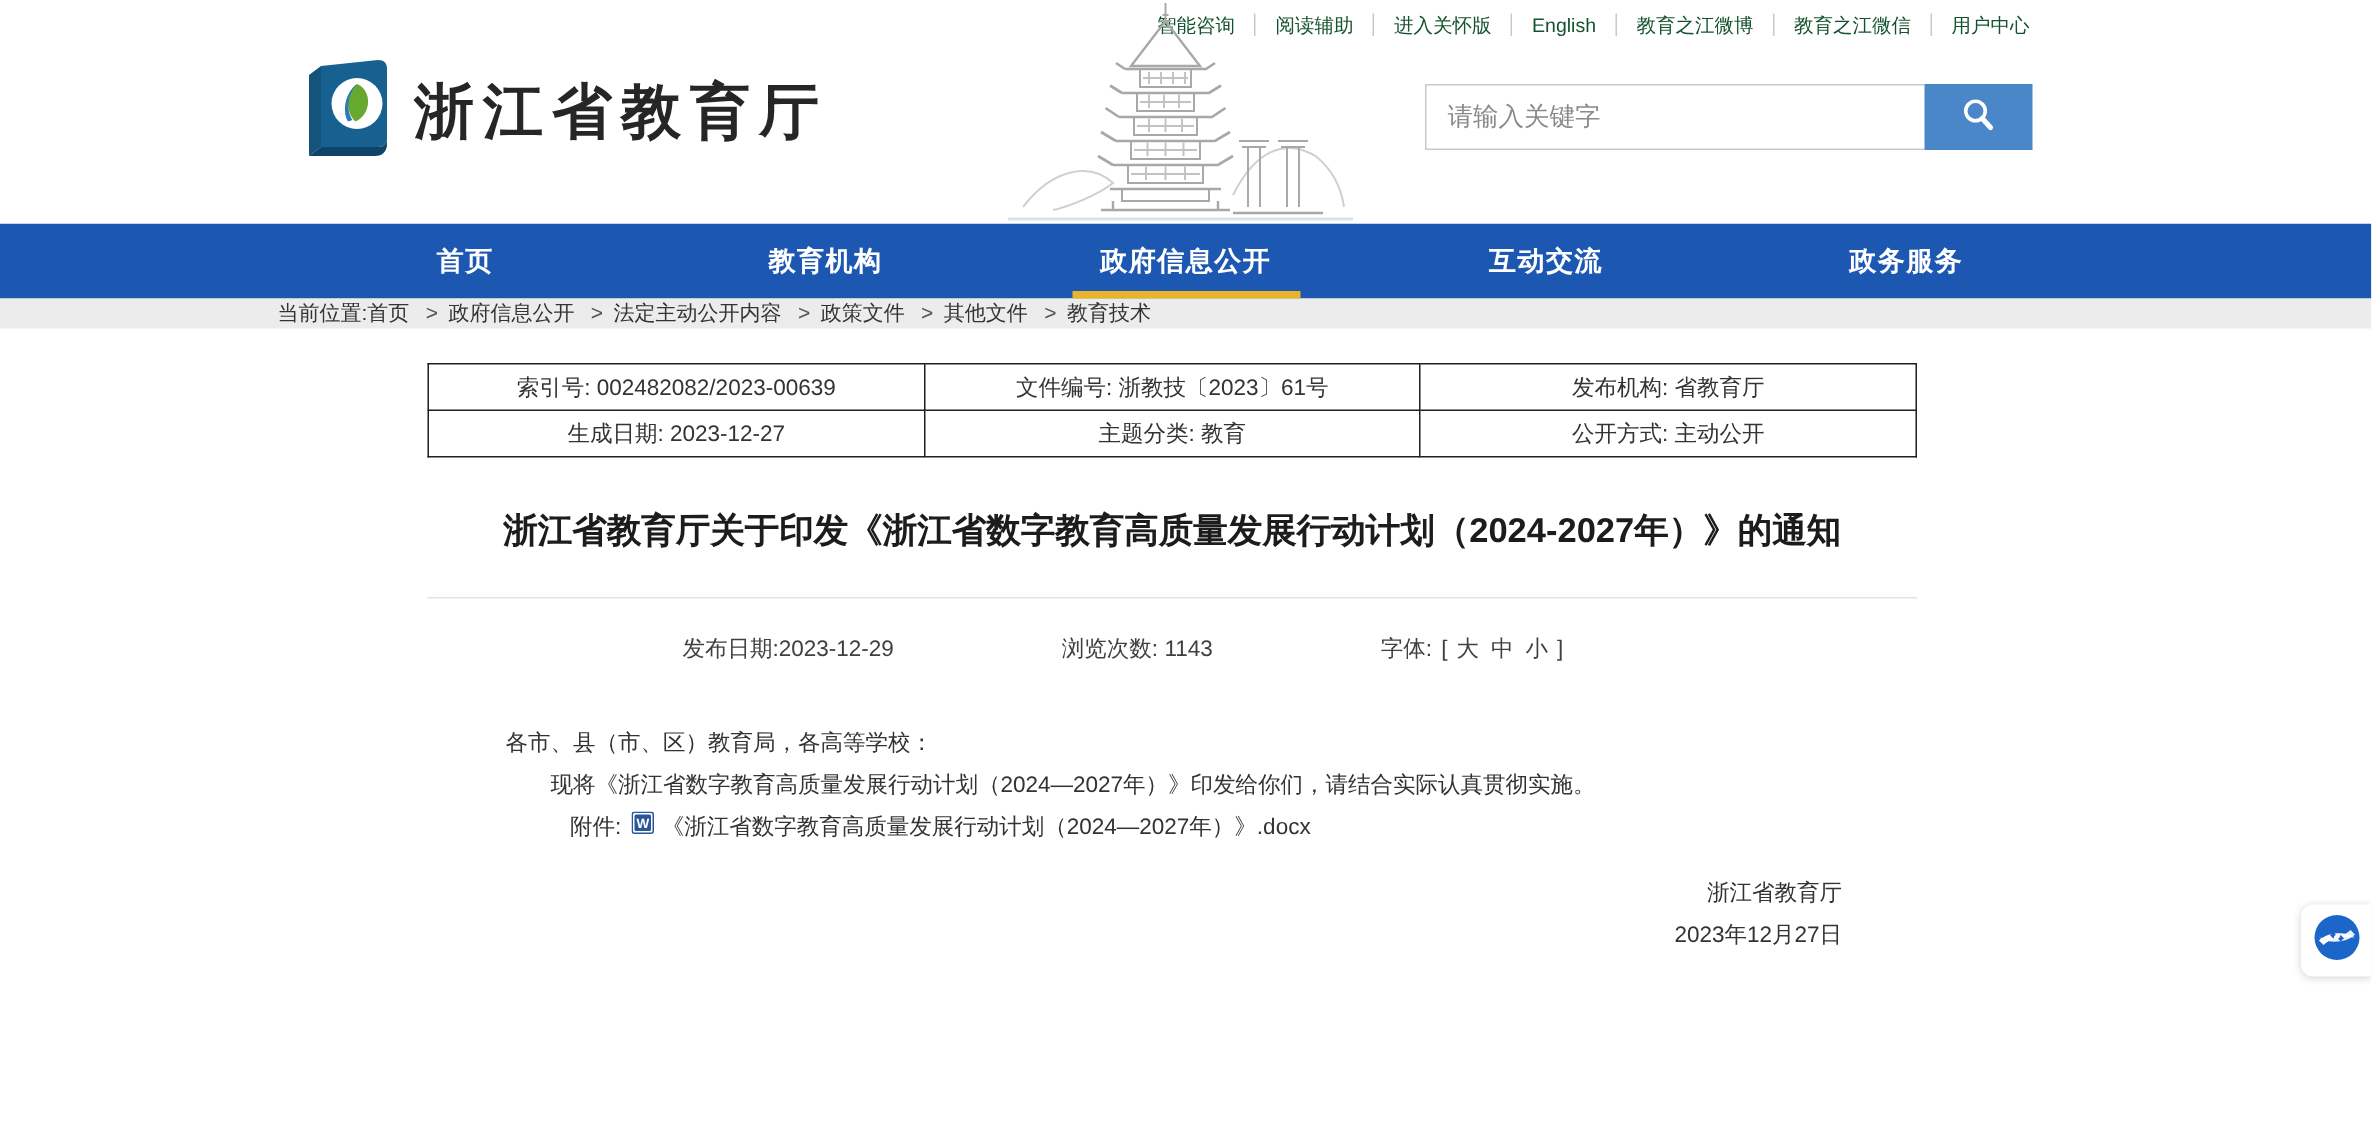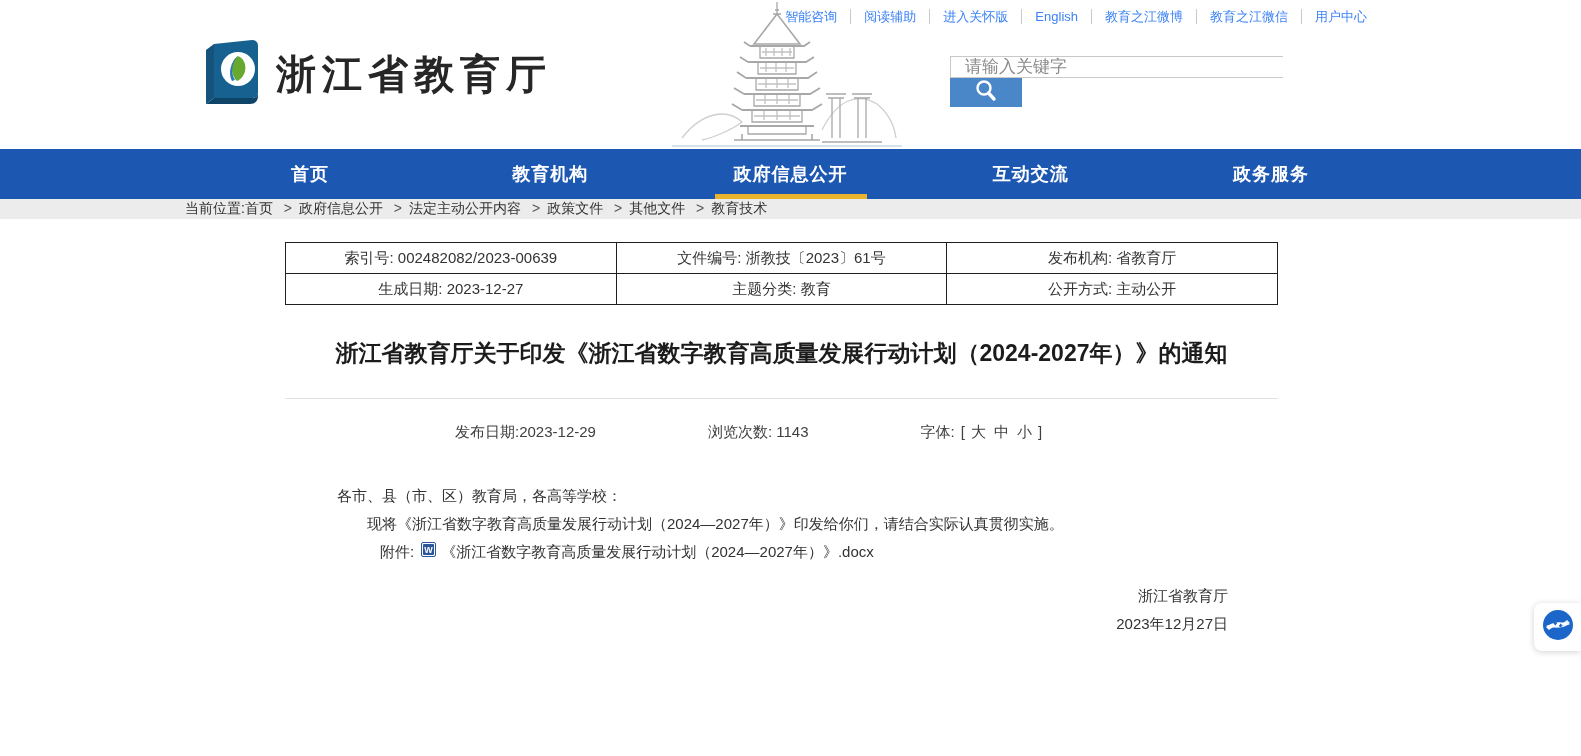--- a/index.html
+++ b/index.html
@@ -2,27 +2,27 @@
 <html><head>
 <meta charset="utf-8">
 <style>
   * { margin: 0; padding: 0; box-sizing: border-box; }
   html,body { background:#fff; }
   body { font-family: "Liberation Sans", "DejaVu Sans", sans-serif; color:#333; }
   .page { position:relative; width:1581px; height:756px; background:#fff; overflow:hidden; }
 
   
   .header { position:relative; height:149px; background:#fff; }
-  .topbar { position:absolute; top:8px; right:214px; font-size:13px; color:#3b82f6; white-space:nowrap; }
+  .topbar { position:absolute; top:8px; right:228px; font-size:13px; color:#14532d; white-space:nowrap; }
   .topbar .tlink { padding:0 13px; cursor:pointer; border-right:1px solid #c9c9c9; }
   .topbar .tlink:last-child { border-right:none; padding-right:0; }
   .logo { position:absolute; left:200px; top:36px; display:flex; align-items:center; cursor:pointer; }
   .logo-text { margin-left:12px; font-family:"Liberation Serif","DejaVu Serif",serif; font-weight:bold; font-size:40px; letter-spacing:6px; color:#262626; }
   .pagoda { position:absolute; left:672px; top:0; }
-  .searchbox { position:absolute; left:950px; top:56px; display:flex; height:44px;flex-direction:column; }
+  .searchbox { position:absolute; left:950px; top:56px; display:flex; height:44px; }
   .search-input { width:333px; height:44px; border:1px solid #c9c9c9; border-right:none; padding:0 14px; font-size:17px; color:#333; outline:none; font-family:inherit; }
   .search-input::placeholder { color:#8a8a8a; }
   .search-btn { width:72px; height:44px; background:#4a87c9; border:none; cursor:pointer; display:flex; align-items:center; justify-content:center; }
 
   
   .nav { height:50px; background:#1c57b2; }
   .nav-inner { height:50px; margin:0 190px; display:flex; }
   .nav-item { flex:1; position:relative; display:flex; align-items:center; justify-content:center; color:#fff; font-size:18px; font-weight:bold; letter-spacing:1px; cursor:pointer; }
   .nav-item .underline { display:none; }
   .nav-item.active .underline { display:block; position:absolute; bottom:0; left:50%; transform:translateX(-50%); width:152px; height:5px; background:#e9b32c; }

